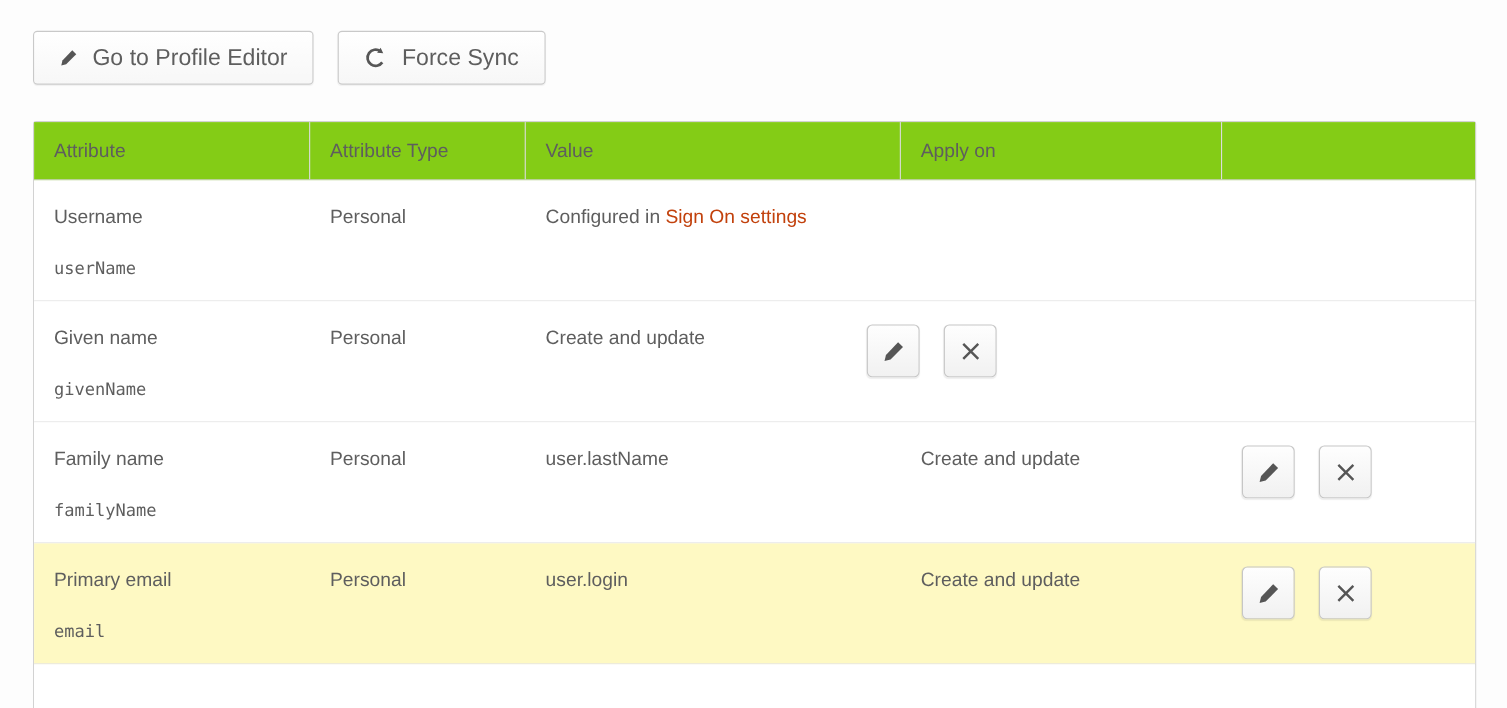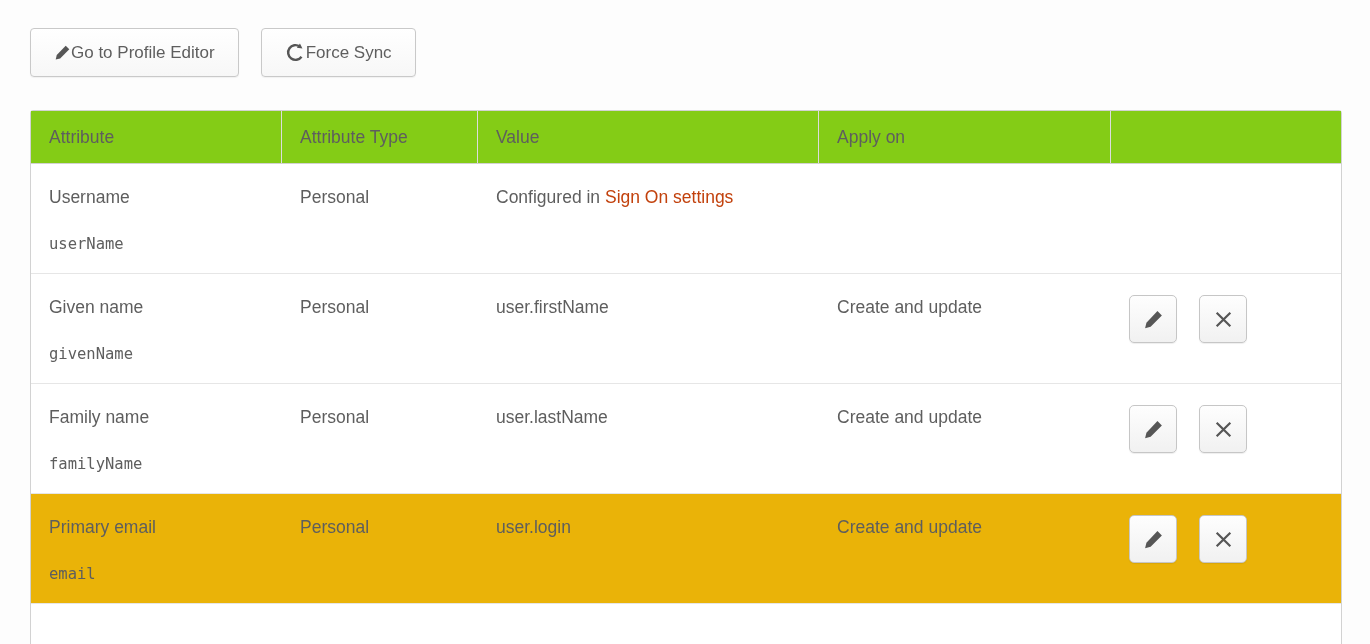--- a/index.html
+++ b/index.html
@@ -11,28 +11,28 @@
   }
   .page { position: relative; width: 1370px; height: 644px; }
 
   
   .toolbar {
     position: absolute;
     left: 30px; top: 28px;
     display: flex; gap: 22px;
   }
   .btn {
-    display: inline-flex; align-items: center; 
+    display: inline-flex; align-items: center; gap: 13px;
     height: 49px; padding: 0 23px;
     background: linear-gradient(#ffffff, #f7f7f7);
     border: 1px solid #c9c9c9;
     border-radius: 4px;
     box-shadow: 0 1px 1px rgba(0,0,0,0.05);
     font-family: "Liberation Sans", sans-serif;
-    font-size: 17px; color: #5e5e5e;
+    font-size: 21px; color: #5e5e5e;
     cursor: pointer;
     white-space: nowrap;
   }
   .btn svg { flex: 0 0 auto; }
 
   
   .attr-table {
     position: absolute;
     left: 30px; top: 110px;
     width: 1312px;
@@ -53,21 +53,21 @@
     border-right: 1px solid #dcdcdc;
   }
   .th:last-child { border-right: none; }
 
   .tr {
     display: flex;
     height: 110px;
     background: #ffffff;
     border-bottom: 1px solid #e6e6e6;
   }
-  .tr.highlight { background: #eab308; }
+  .tr.highlight { background: #fef9c3; }
   .tr.empty-row { height: 45px; border-bottom: none; }
 
   .td { padding: 23px 0 0 18px; font-size: 17.5px; color: #5e5e5e; }
 
   .col-attr    { width: 251px; }
   .col-type    { width: 196px; }
   .col-value   { width: 341px; }
   .col-apply   { width: 292px; }
   .col-actions { flex: 1; }
 
@@ -140,23 +140,20 @@
       
     </div>
   </div>
 
   <div class="tr">
     <div class="td col-attr">
       <div class="attr-label">Given name</div>
       <div class="attr-name">givenName</div>
     </div>
     <div class="td col-type">Personal</div>
-    <div class="td col-value">
-      <span>user.firstName</span>
-    </div>
     <div class="td col-apply">Create and update</div>
     <div class="td col-actions">
       <div class="actions-group">
         <button class="icon-btn">
           <span style="display:inline-flex;">
             <svg width="21" height="21" viewBox="0 0 16 16">
               <path d="M11 1.6 L14.4 5 L5.8 13.6 L1.6 14.6 L2.6 10.4 Z" fill="#565656"></path>
             </svg>
           </span>
         </button>

